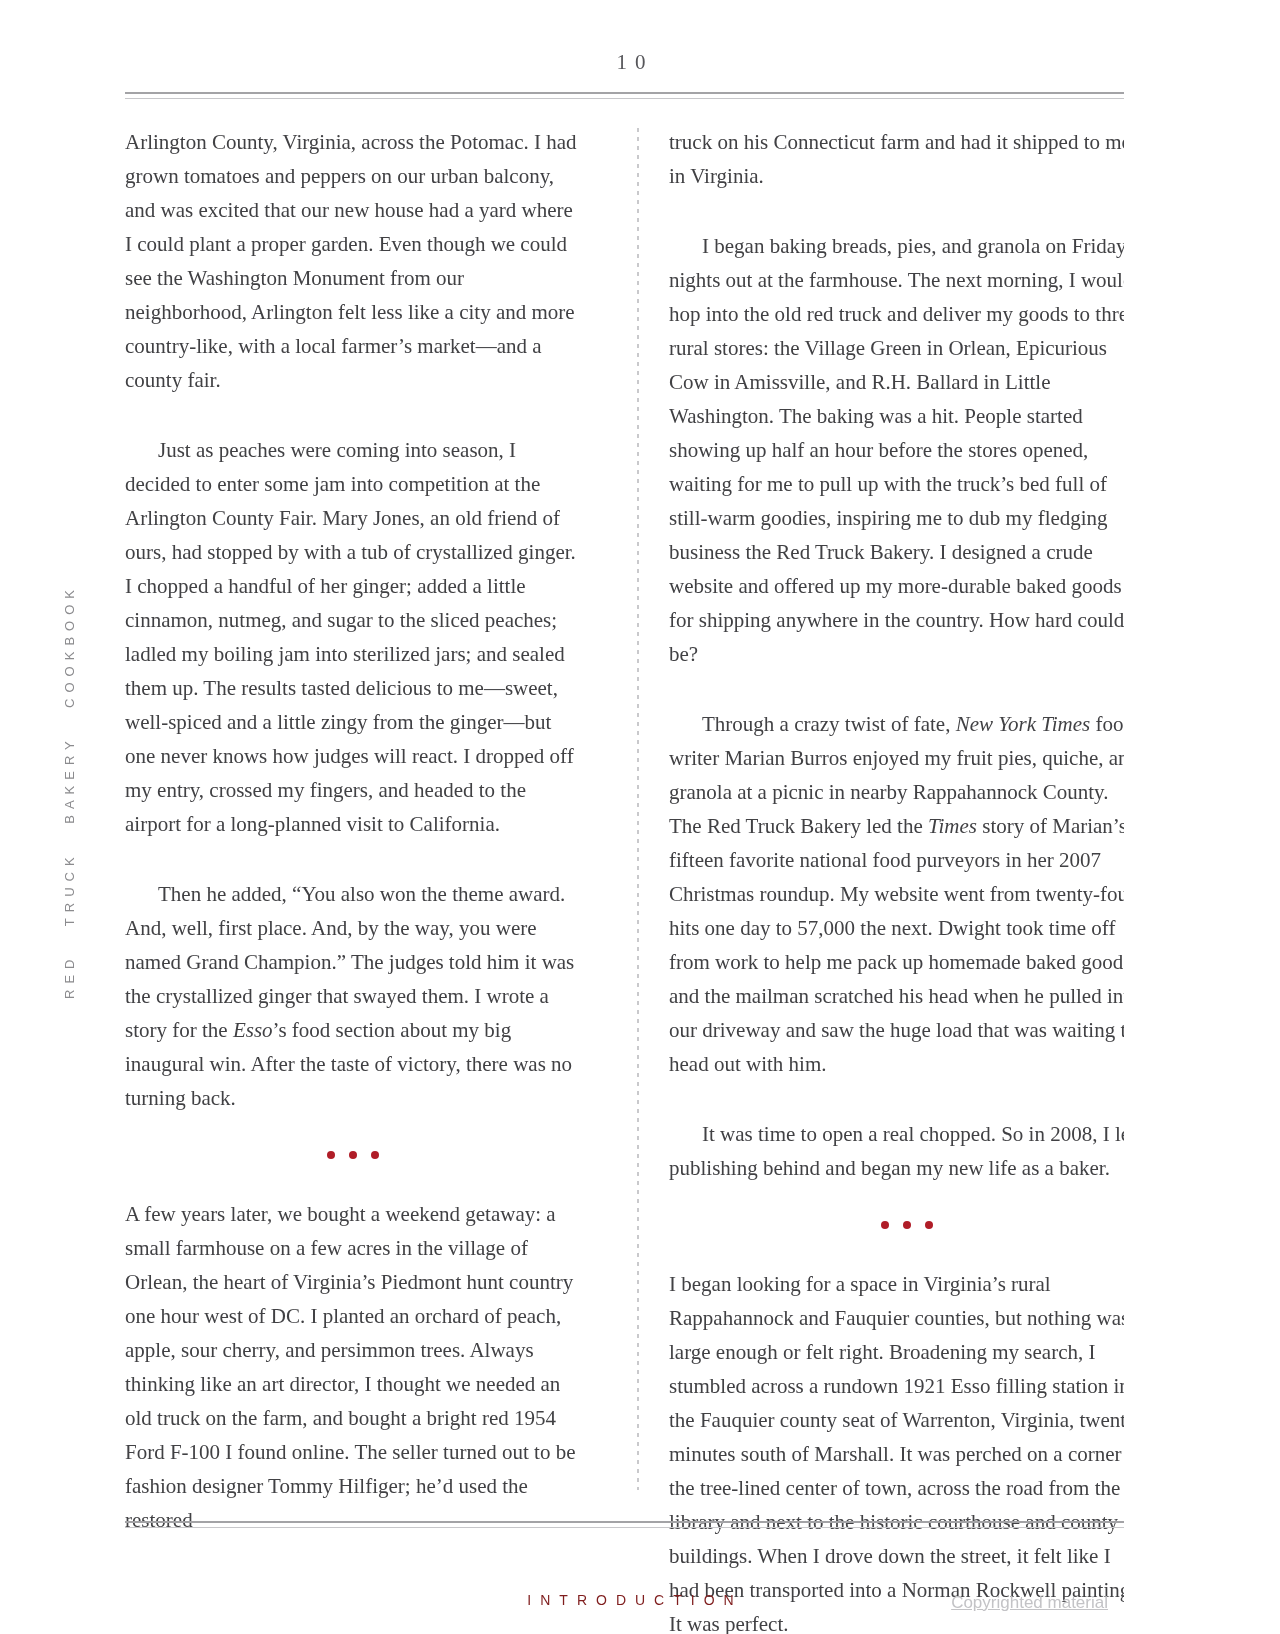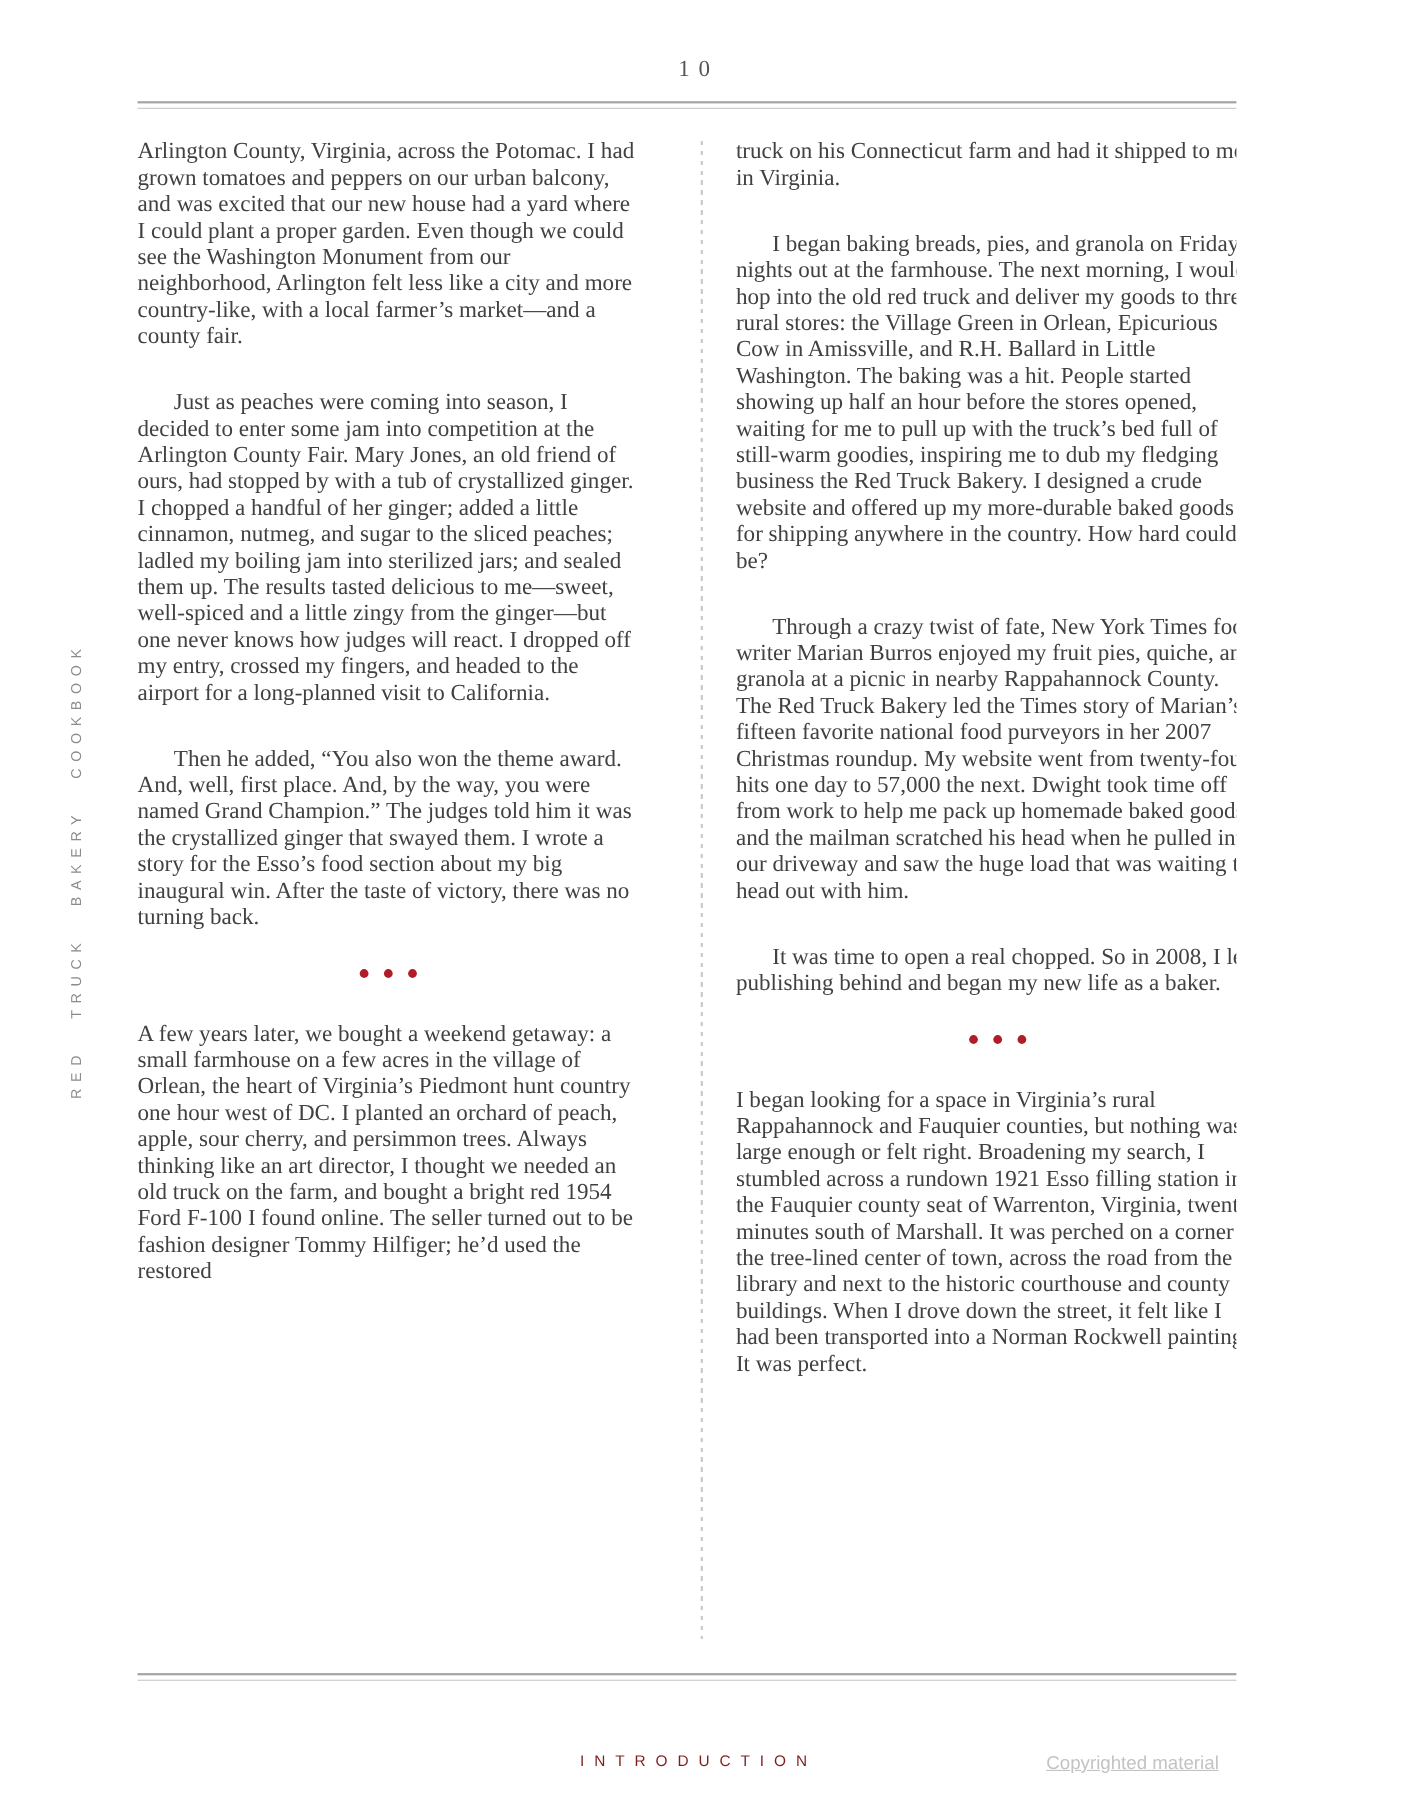--- a/index.html
+++ b/index.html
@@ -13,28 +13,28 @@
     position:absolute; top:50px; left:125px; width:1020px;
     text-align:center; font-size:21px; letter-spacing:8px; color:#56565a;
   }
   .rule {
     position:absolute; left:125px; width:1020px; height:7px;
     border-top:2px solid #a3a3a6; border-bottom:1px solid #c7c7ca;
   }
   .rule-top { top:92px; }
   .rule-bottom { top:1521px; }
   .col {
-    position:absolute; top:125px; font-size:21px; line-height:24px;
+    position:absolute; top:125px; font-size:21px; line-height:34px;
     text-align:left; color:#414144;
   }
   .col-left  { left:125px; width:456px; }
   .col-right { left:669px; width:476px; }
   .col p { margin:0; }
   .col p.indent { text-indent:33px;margin-top:36px; }
-  .it { }
+  .it { font-style:italic; }
   .divider {
     position:absolute; left:637px; top:128px; width:2px; height:1362px;
     background:repeating-linear-gradient(to bottom,#c9c9cc 0 4px,transparent 4px 9px);
   }
   .dots { margin:34px 0 38px; text-align:center; line-height:8px; }
   .dot {
     display:inline-block; width:8px; height:8px; border-radius:50%;
     background:#b01d28; margin:0 7px; vertical-align:middle;
   }
   .spine {

